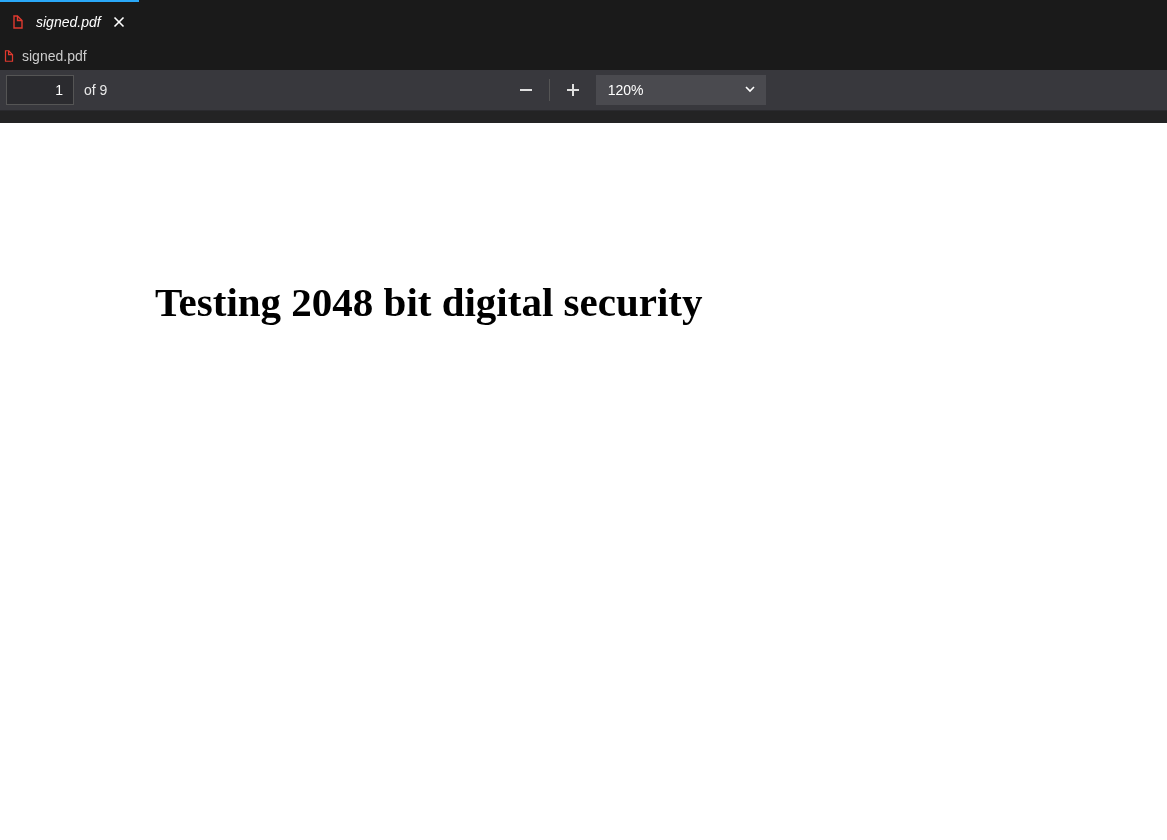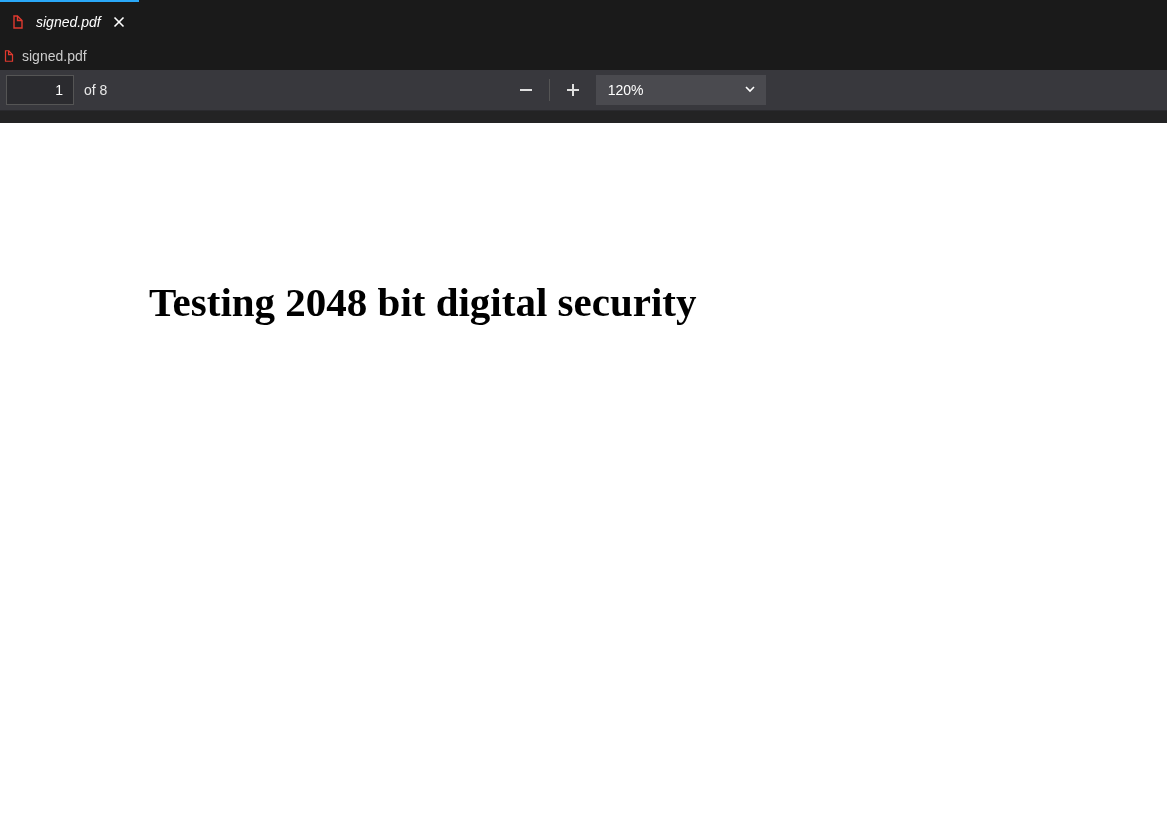--- a/index.html
+++ b/index.html
@@ -112,21 +112,21 @@
     }
 
     
     .doc-area {
       background: #fff;
       height: calc(840px - 42px - 28px - 41px - 12px);
       position: relative;
     }
     .doc-heading {
       position: absolute;
-      left: 149px;
+      left: 155px;
       top: 155px;
       font-family: "Times New Roman", Times, serif;
       font-weight: 700;
       font-size: 41px;
       color: #000;
       white-space: nowrap;
     }
   </style>
 </head>
 <body>
@@ -154,21 +154,21 @@
     <svg width="14" height="14" viewBox="0 0 16 16">
       <path d="M7.5 2 L12 6.5 L12 14 L4 14 L4 2 Z" fill="none" stroke="#e03a2f" stroke-width="1.4"></path>
       <path d="M7.5 2 L7.5 6.5 L12 6.5" fill="none" stroke="#e03a2f" stroke-width="1.4"></path>
     </svg>
   </span>
   <span>signed.pdf</span>
 </div>
 
 <div class="toolbar">
   <input class="page-input" type="text" value="1" style="">
-  <span class="page-of">of 8</span>
+  <span class="page-of">of 9</span>
 
   <div class="spacer"></div>
 
   <div class="zoom-btn">
     <svg width="18" height="18" viewBox="0 0 18 18">
       <line x1="3" y1="9" x2="15" y2="9" stroke="#e0e0e0" stroke-width="2"></line>
     </svg>
   </div>
   <div class="divider"></div>
   <div class="zoom-btn">

